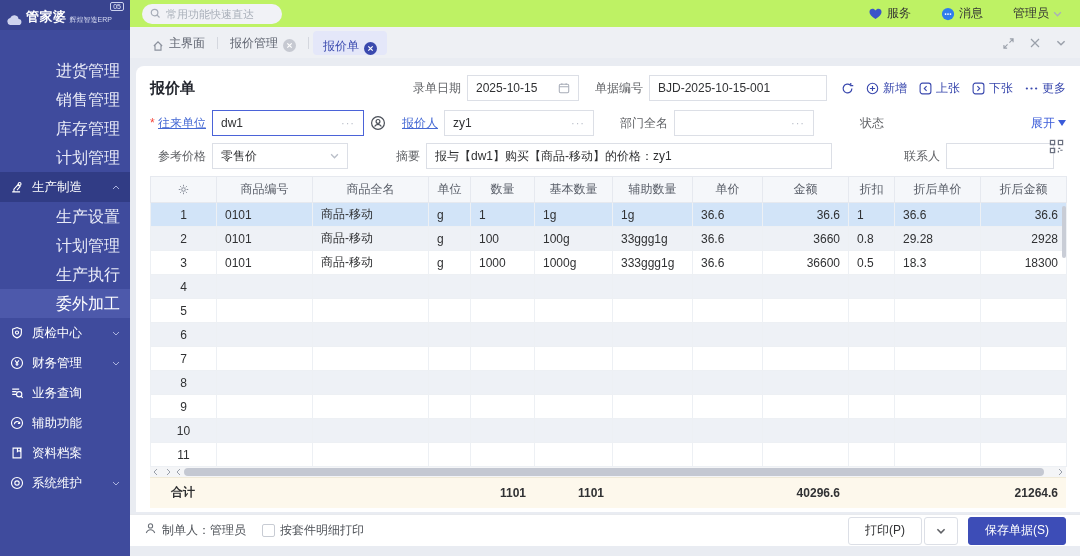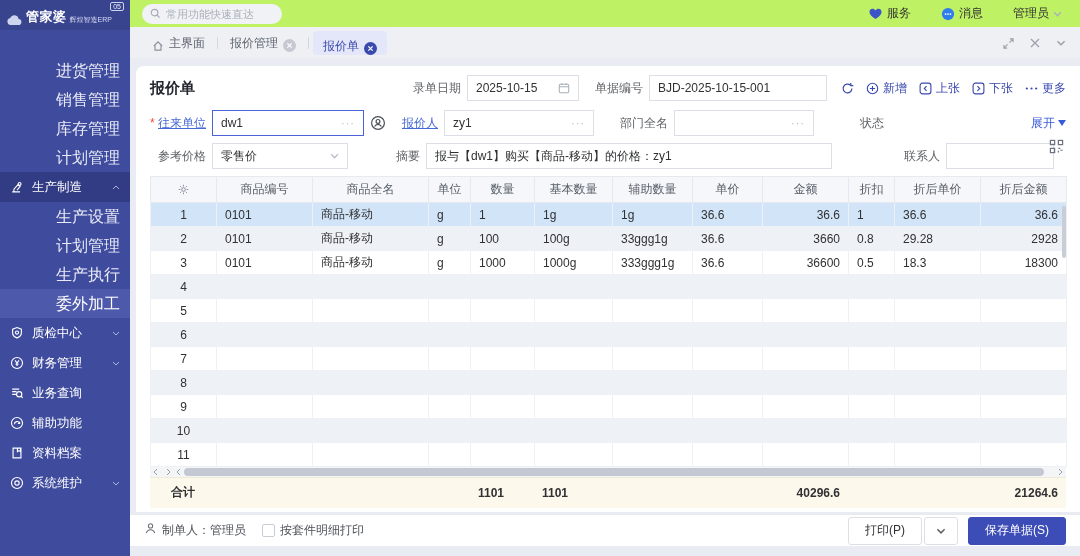--- a/index.html
+++ b/index.html
@@ -69,21 +69,21 @@
   tbody tr.selected{background:#d2e4f8}
   .c-no{text-align:center}
   .r{text-align:right}
   .vthumb{position:absolute;right:0px;top:30px;width:4px;height:52px;background:#c9cdd6;border-radius:2px}
   .hscroll{position:relative;height:10px;background:#f4f5f7;width:916px}
   .hthumb{position:absolute;left:34px;right:22px;top:1px;height:8px;background:#c4c8d2;border-radius:4px}
   .harrow{position:absolute;top:1px;color:#9aa0aa}
   .totals td{background:#fdf8ec;border:none;border-top:1px solid #f0ead8;height:30px;color:#303133}
   .tot-label{text-align:center;font-weight:bold}
   .tot-val{color:#f5483c;font-weight:bold}
-  .c{text-align:left}
+  .c{text-align:right}
 
   
   .foot{position:absolute;left:130px;right:0;top:514px;height:32px;background:#fff;border-top:1px solid #e8eaee;display:flex;align-items:center;padding:0 14px;font-size:12px;color:#4e5258;z-index:2}
   .maker{display:flex;align-items:flex-start;gap:5px}
   .chk{width:13px;height:13px;border:1px solid #c8ccd4;border-radius:2px;background:#fff;margin:0 5px 0 16px;cursor:pointer}
   .foot-right{margin-left:auto;display:flex;align-items:center}
   .btn{height:28px;border:1px solid #dcdfe6;border-radius:3px;background:#fff;display:flex;align-items:center;justify-content:center;font-size:12px;color:#303133;padding:0 16px;cursor:pointer}
   .btn-caret{width:34px;padding:0;margin-left:2px;color:#606266}
   .btn-primary{background:#3d4db7;border:1px solid #3d4db7;color:#fff;margin-left:10px}
 </style>

